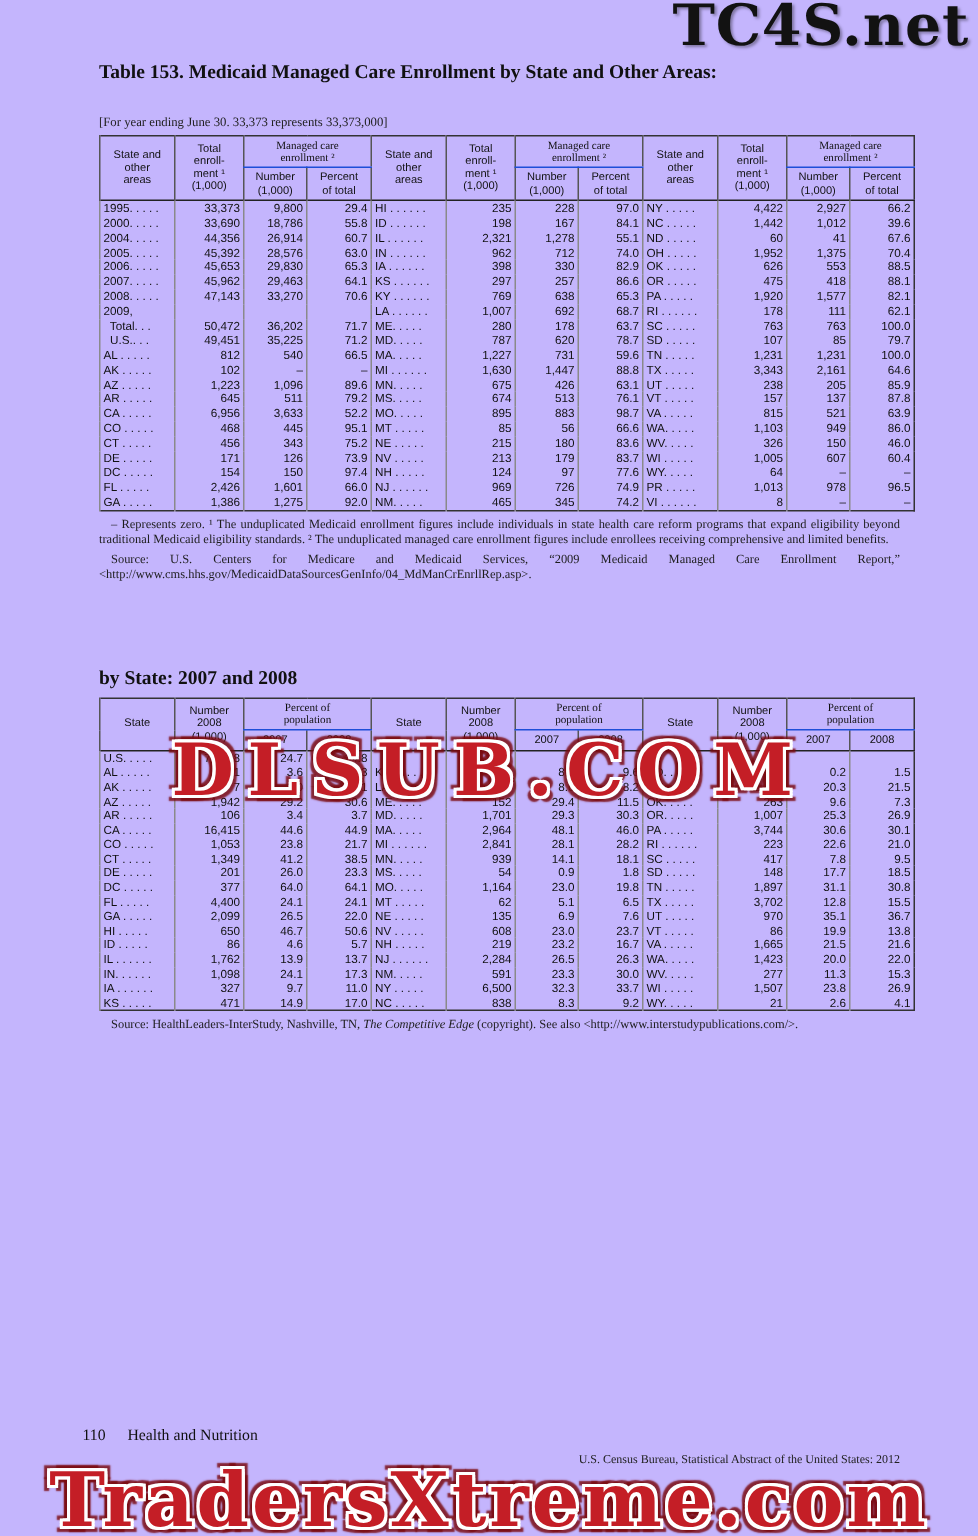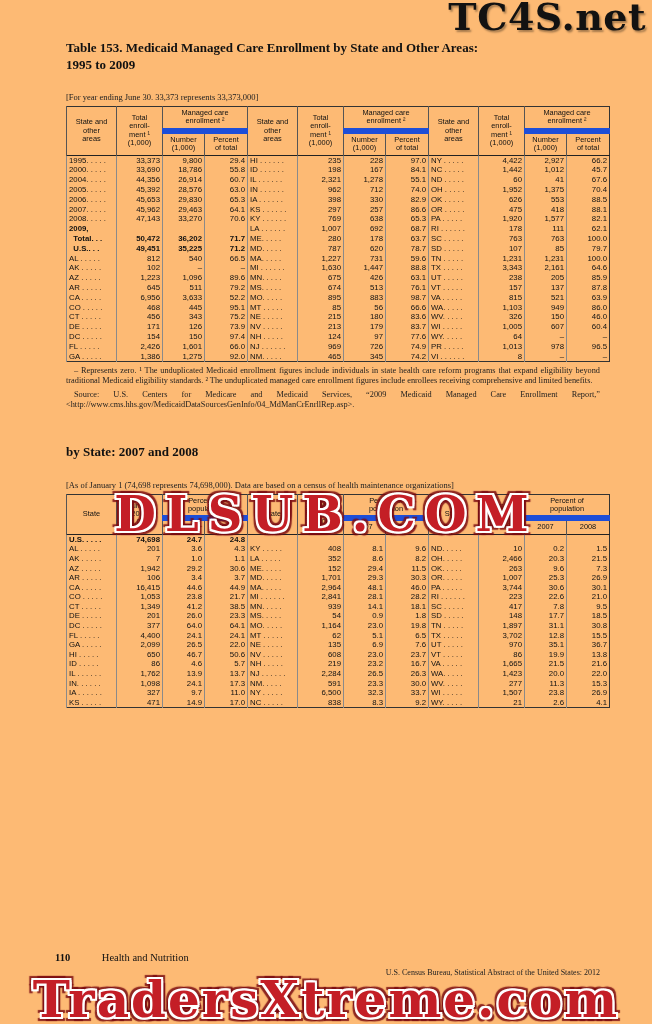--- a/index.html
+++ b/index.html
@@ -1,18 +1,18 @@
 <!DOCTYPE html>
 <html style="--watermark-red: #c41e26; --watermark-dark: #121212;"><head>
 <meta charset="utf-8">
 <style>
   * { margin:0; padding:0; box-sizing:border-box; }
   html,body { background:#ffffff; }
   .page {
-    position:relative; width:652px; height:1024px; background:#fdba74;
+    position:relative; width:652px; height:1024px; background:#c4b5fd;
     overflow:hidden; font-family:"Liberation Serif", serif; color:#1a1a1a;
   }
   .block { position:absolute; left:55px; width:545px;padding-left:11px; }
   .t153-block { top:40px; }
   .t154-block { top:444px; }
 
   .title { font-weight:bold; font-size:13px; line-height:16.5px; color:#111; }
   .title .tline { display:block; }
   .subtitle { font-size:8.5px; line-height:10px; margin-top:19px; color:#222; }
 
@@ -20,40 +20,40 @@
     border-collapse:collapse; table-layout:fixed; width:100%;
     margin-top:4px; font-family:"Liberation Sans", sans-serif;
     font-size:7.8px; color:#111; border:1px solid #333;
   }
   table.data th {
     font-weight:normal; font-size:7.4px; line-height:8.4px; text-align:center;
     vertical-align:middle; white-space:pre-line; padding:2px 1px;
     border-left:1px solid #555;
   }
   table.data thead { border-bottom:1px solid #222; }
-  table.data th.grp { border-bottom:6px solid #1d4ed8; }
+  table.data th.grp { border-bottom:1px solid #1d4ed8;font-family:Liberation Serif, serif; }
   table.data td {
     padding:0 2px; overflow:hidden; border-left:1px solid #8a8a8a;
   }
   .t153 td { line-height:9.8px; }
   .t154 td { line-height:9.6px; }
   td.lbl { text-align:left; white-space:pre; padding-left:3px; }
   td.num { text-align:right; white-space:nowrap; padding-right:4px; }
-  .bold { font-weight:bold;margin-top:24px; }
+  .bold { font-weight:normal;margin-top:24px; }
 
   .fnote {
     font-size:8.3px; line-height:9.8px; margin-top:4px; text-align:justify;
     text-indent:8px; color:#1d1d1d;
   }
   .fnote i { font-style:italic; }
 
   .footer-left {
     position:absolute; left:55px; top:952px; font-size:10.5px; color:#111;
   }
-  .footer-left .pgnum { margin-right:29px;font-weight:bold; }
+  .footer-left .pgnum { margin-right:12px; }
   .footer-right {
     position:absolute; right:52px; top:968px; font-size:8px; color:#222;
   }
 
   .wm { position:absolute; font-family:"DejaVu Serif", serif; font-weight:bold; white-space:nowrap; z-index:5; }
   .wm-top {
     top:-6px; right:6px; font-size:38px; letter-spacing:0.5px;
     color:var(--watermark-dark, #121212);
     text-shadow:1.5px 1.5px 2px rgba(0,0,0,0.35);
   }
@@ -84,21 +84,20 @@
 </head>
 <body>
 
 <div class="page">
 
   <div class="wm wm-top">TC4S.net</div>
 
   <section class="block t153-block">
     <h2 class="title">
       <span class="tline">Table 153. Medicaid Managed Care Enrollment by State and Other Areas:</span>
-      <span class="tline">1995 to 2009</span>
     </h2>
     <p class="subtitle">[For year ending June 30. 33,373 represents 33,373,000]</p>
 
     <table class="data t153">
       <colgroup>
         <col class="w-lbl">
           <col class="w-tot">
           <col class="w-n1">
           <col class="w-n2">
         <col class="w-lbl">
@@ -175,21 +174,21 @@
             <td class="num">33,690</td>
             <td class="num">18,786</td>
             <td class="num">55.8</td>
             <td class="lbl">ID . . . . . .</td>
             <td class="num">198</td>
             <td class="num">167</td>
             <td class="num">84.1</td>
             <td class="lbl">NC . . . . .</td>
             <td class="num">1,442</td>
             <td class="num">1,012</td>
-            <td class="num">45.7</td>
+            <td class="num">39.6</td>
           </tr>
           <tr>
             <td class="lbl">2004. . . . .</td>
             <td class="num">44,356</td>
             <td class="num">26,914</td>
             <td class="num">60.7</td>
             <td class="lbl">IL . . . . . .</td>
             <td class="num">2,321</td>
             <td class="num">1,278</td>
             <td class="num">55.1</td>
@@ -456,21 +455,20 @@
     <p class="fnote">– Represents zero.  ¹ The unduplicated Medicaid enrollment figures include individuals in state health care reform programs that expand eligibility beyond traditional Medicaid eligibility standards.  ² The unduplicated managed care enrollment figures include enrollees receiving comprehensive and limited benefits.</p>
     <p class="fnote">Source: U.S. Centers for Medicare and Medicaid Services, “2009 Medicaid Managed Care Enrollment Report,” &lt;http://www.cms.hhs.gov/MedicaidDataSourcesGenInfo/04_MdManCrEnrllRep.asp&gt;.</p>
   </section>
 
   <div class="wm wm-mid">DLSUB.COM</div>
 
   <section class="block t154-block">
     <h2 class="title">
       <span class="tline">by State: 2007 and 2008</span>
     </h2>
-    <p class="subtitle">[As of January 1 (74,698 represents 74,698,000). Data are based on a census of health maintenance organizations]</p>
 
     <table class="data t154">
       <colgroup>
         <col class="w-lbl">
           <col class="w-tot">
           <col class="w-n1">
           <col class="w-n2">
         <col class="w-lbl">
           <col class="w-tot">
           <col class="w-n1">
@@ -759,20 +757,23 @@
             <td class="num">8.3</td>
             <td class="num">9.2</td>
             <td class="lbl">WY. . . . .</td>
             <td class="num">21</td>
             <td class="num">2.6</td>
             <td class="num">4.1</td>
           </tr>
         </tbody>
     </table>
 
+    <p class="fnote">
+      <span>Source: HealthLeaders-InterStudy, Nashville, TN, </span><i>The Competitive Edge</i><span> (copyright). See also &lt;http://www.interstudypublications.com/&gt;.</span>
+    </p>
   </section>
 
   <div class="footer-left">
     <span class="pgnum">110</span>
     <span class="pgsec">Health and Nutrition</span>
   </div>
   <div class="footer-right">U.S. Census Bureau, Statistical Abstract of the United States: 2012</div>
 
   <div class="wm wm-bottom">TradersXtreme.com</div>
 

